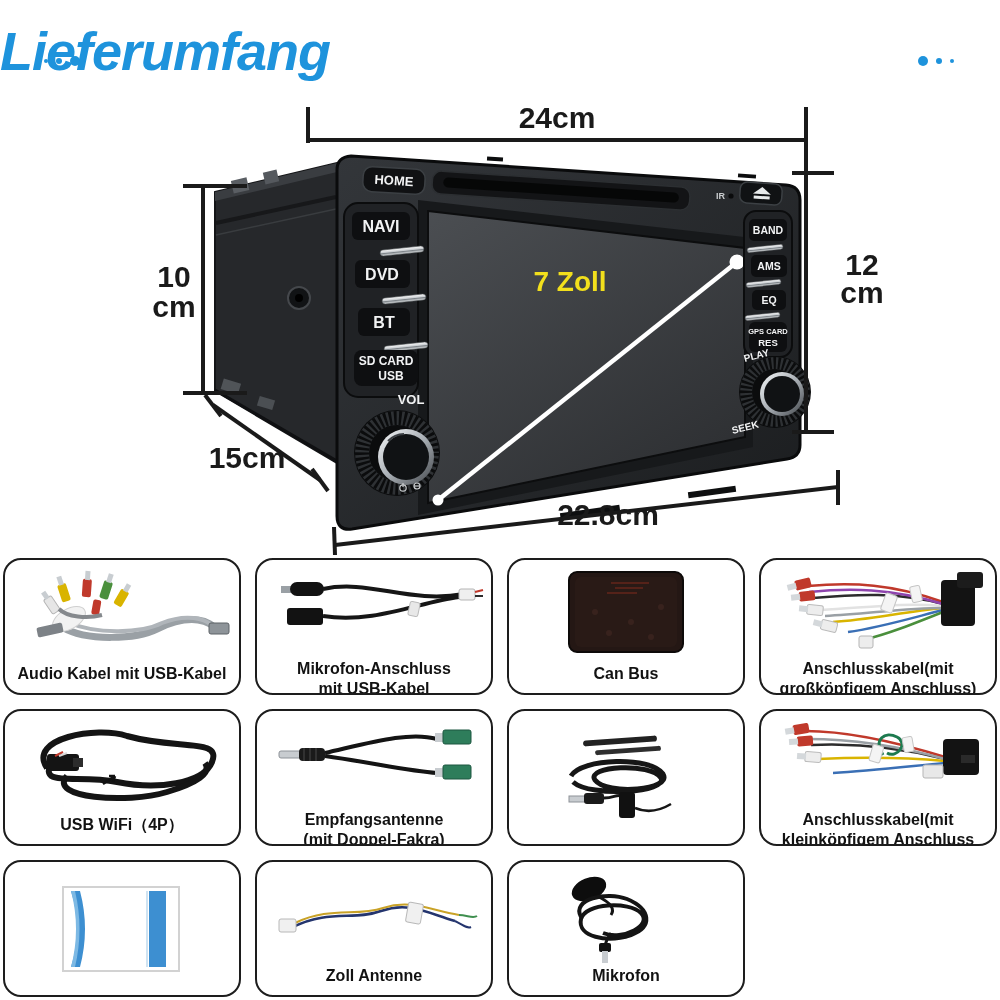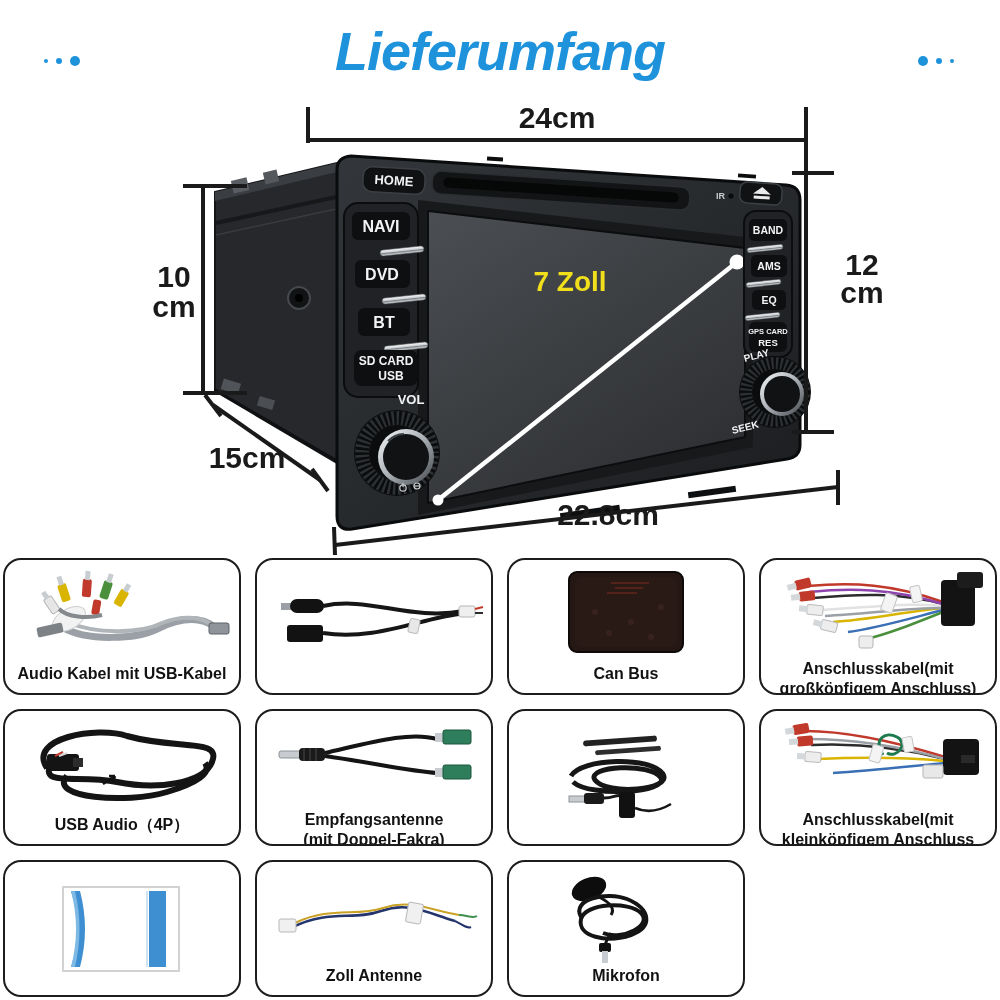--- a/index.html
+++ b/index.html
@@ -1,20 +1,20 @@
 <!DOCTYPE html>
 <html><head>
 <meta charset="utf-8">
 <style>
   html,body{margin:0;padding:0;background:#fff;}
   #page{position:relative;width:1000px;height:1000px;background:#fff;overflow:hidden;
         font-family:"Liberation Sans",sans-serif;}
   
   .header{position:absolute;top:0;left:0;width:1000px;height:96px;}
-  .page-title{margin:0;padding-top:20px;text-align:center;
+  .page-title{margin:0;padding-top:20px;
     font-size:54px;font-weight:bold;font-style:italic;letter-spacing:-1px;color:#1e93dc;}
   .dots{position:absolute;top:56px;display:flex;align-items:center;gap:8px;}
   .dots.left{left:44px;}
   .dots.right{right:46px;}
   .dot{border-radius:50%;background:#1e93dc;display:block;}
   .dot.s{width:4px;height:4px;}
   .dot.m{width:6px;height:6px;}
   .dot.l{width:10px;height:10px;}
   
   .device-figure{position:absolute;top:95px;left:0;width:1000px;height:465px;}
@@ -263,20 +263,22 @@
           <rect x="31" y="18" width="34" height="14" rx="7" fill="#121212"></rect>
           <path d="M64,25 C110,15 150,40 205,30" fill="none" stroke="#161616" stroke-width="4"></path>
           <rect x="28" y="44" width="36" height="17" rx="3" fill="#121212"></rect>
           <path d="M64,52 C115,60 160,38 200,33" fill="none" stroke="#161616" stroke-width="4"></path>
           <rect x="200" y="25" width="16" height="11" rx="2" fill="#efefef" stroke="#b5b5b5"></rect>
           <line x1="216" y1="28" x2="224" y2="26" stroke="#c0392b" stroke-width="2"></line>
           <line x1="216" y1="32" x2="224" y2="32" stroke="#2c2c2c" stroke-width="2"></line>
           <rect x="150" y="38" width="10" height="14" rx="2" fill="#e8e8e8" stroke="#bbb" transform="rotate(12 155 45)"></rect>
         </svg>
       </div>
+      <div class="cell-label">Mikrofon-Anschluss
+mit USB-Kabel</div>
     </div>
 
     <div class="cell">
       <div class="cell-img">
         <svg viewBox="0 0 230 95" width="230" height="95">
           <rect x="58" y="5" width="114" height="80" rx="8" fill="#241714" stroke="#0d0a09" stroke-width="2"></rect>
           <rect x="64" y="10" width="102" height="70" rx="6" fill="#2b1b16" opacity="0.8"></rect>
           <g stroke="#7a2a1c" stroke-width="2" opacity="0.55">
             <line x1="100" y1="16" x2="138" y2="16"></line>
               <line x1="104" y1="21" x2="132" y2="21"></line>
@@ -339,21 +341,21 @@
         <svg viewBox="0 0 230 95" width="230" height="95">
           <path d="M40,50 C20,20 90,8 120,18 C170,32 215,20 205,44 C196,66 150,72 110,64 C70,56 30,70 45,44" fill="none" stroke="#141414" stroke-width="6"></path>
           <path d="M60,58 C40,80 120,86 160,74 C190,65 205,55 198,45" fill="none" stroke="#141414" stroke-width="6"></path>
           <rect x="40" y="36" width="32" height="17" rx="3" fill="#141414"></rect>
           <rect x="66" y="40" width="10" height="9" fill="#2c2c2c"></rect>
           <line x1="48" y1="38" x2="56" y2="34" stroke="#c0392b" stroke-width="2"></line>
           <line x1="52" y1="38" x2="60" y2="35" stroke="#d8d8d8" stroke-width="2"></line>
           <path d="M96,66 L108,58 M108,58 L102,58 M108,58 L106,64" fill="none" stroke="#111" stroke-width="2.5"></path>
         </svg>
       </div>
-      <div class="cell-label">USB Audio（4P）</div>
+      <div class="cell-label">USB WiFi（4P）</div>
     </div>
 
     <div class="cell">
       <div class="cell-img">
         <svg viewBox="0 0 230 95" width="230" height="95">
           <rect x="20" y="36" width="22" height="7" rx="2" fill="#c8ccd0" stroke="#8d9298"></rect>
           <rect x="40" y="33" width="26" height="13" rx="4" fill="#1a1a1a"></rect>
           <g stroke="#3a3a3a" stroke-width="1.5">
               <line x1="45" y1="33" x2="45" y2="46"></line>
               <line x1="51" y1="33" x2="51" y2="46"></line>

